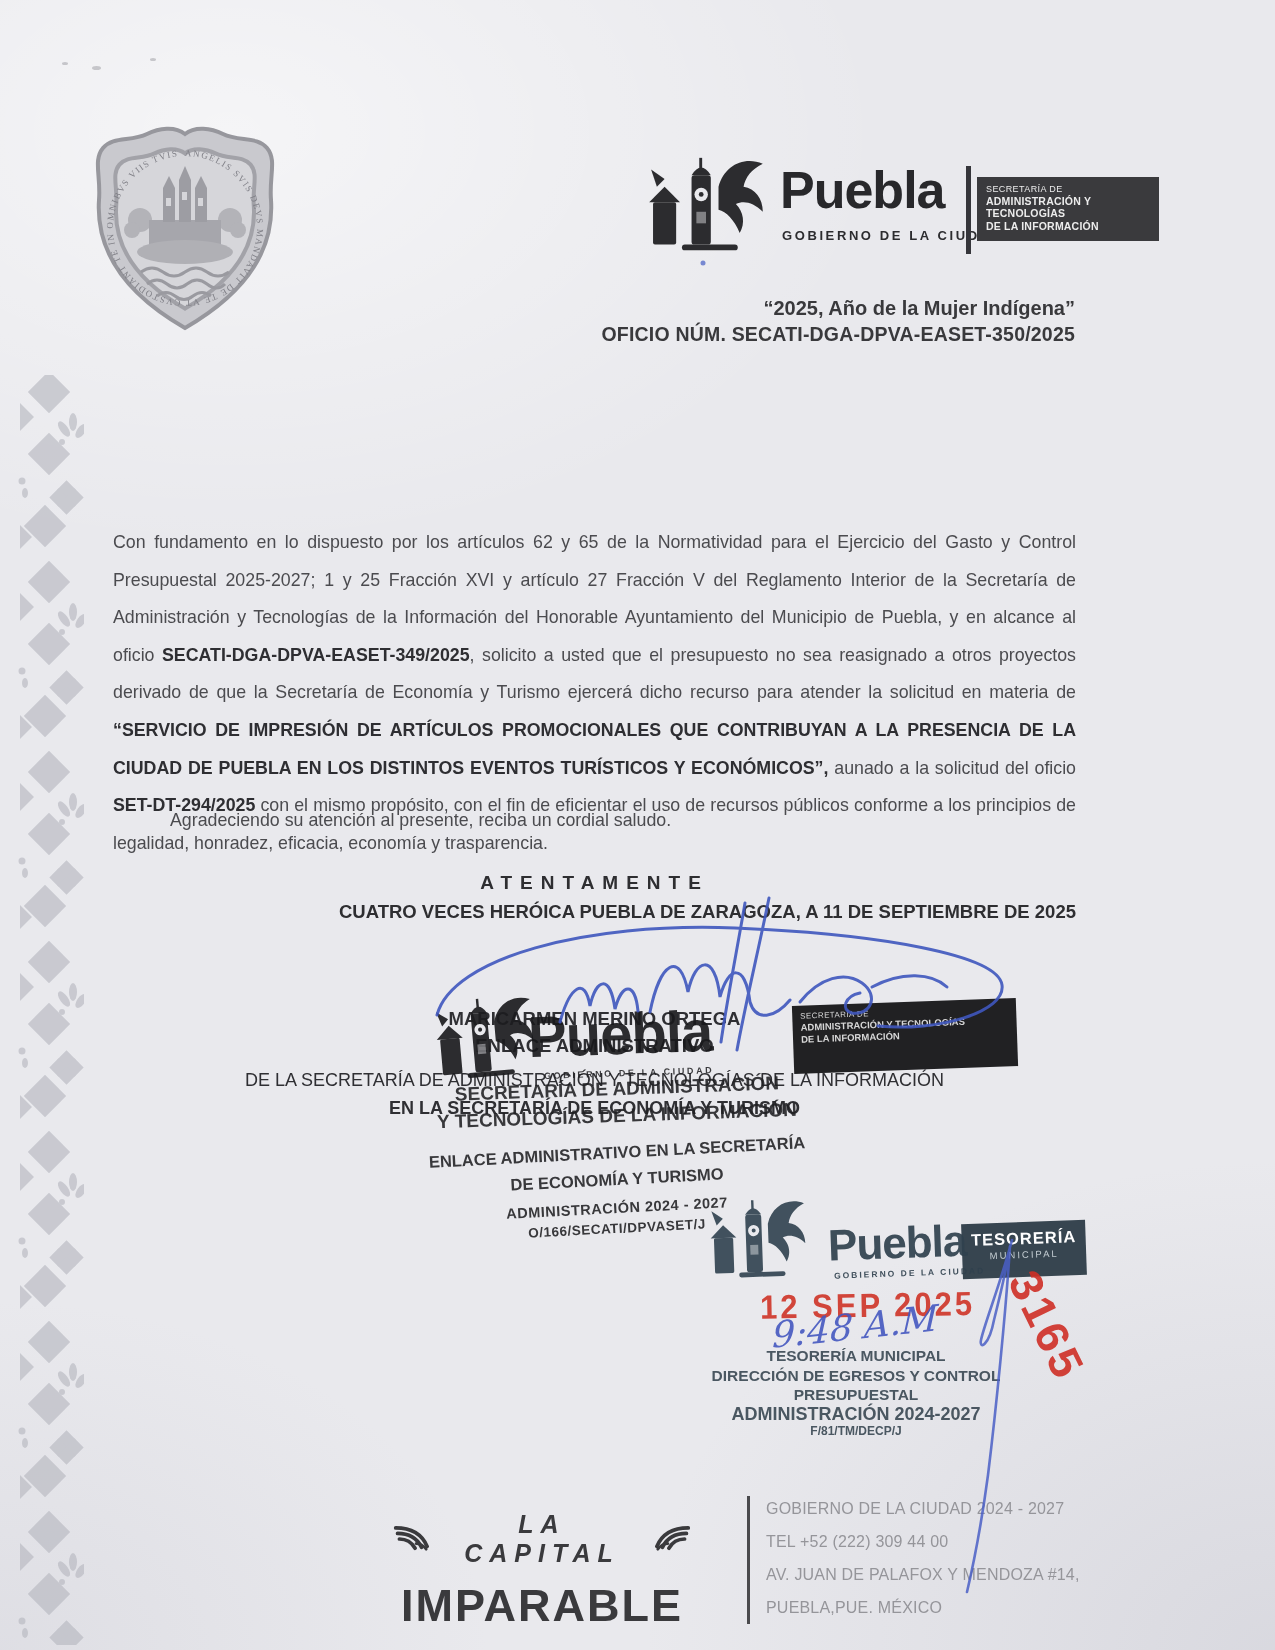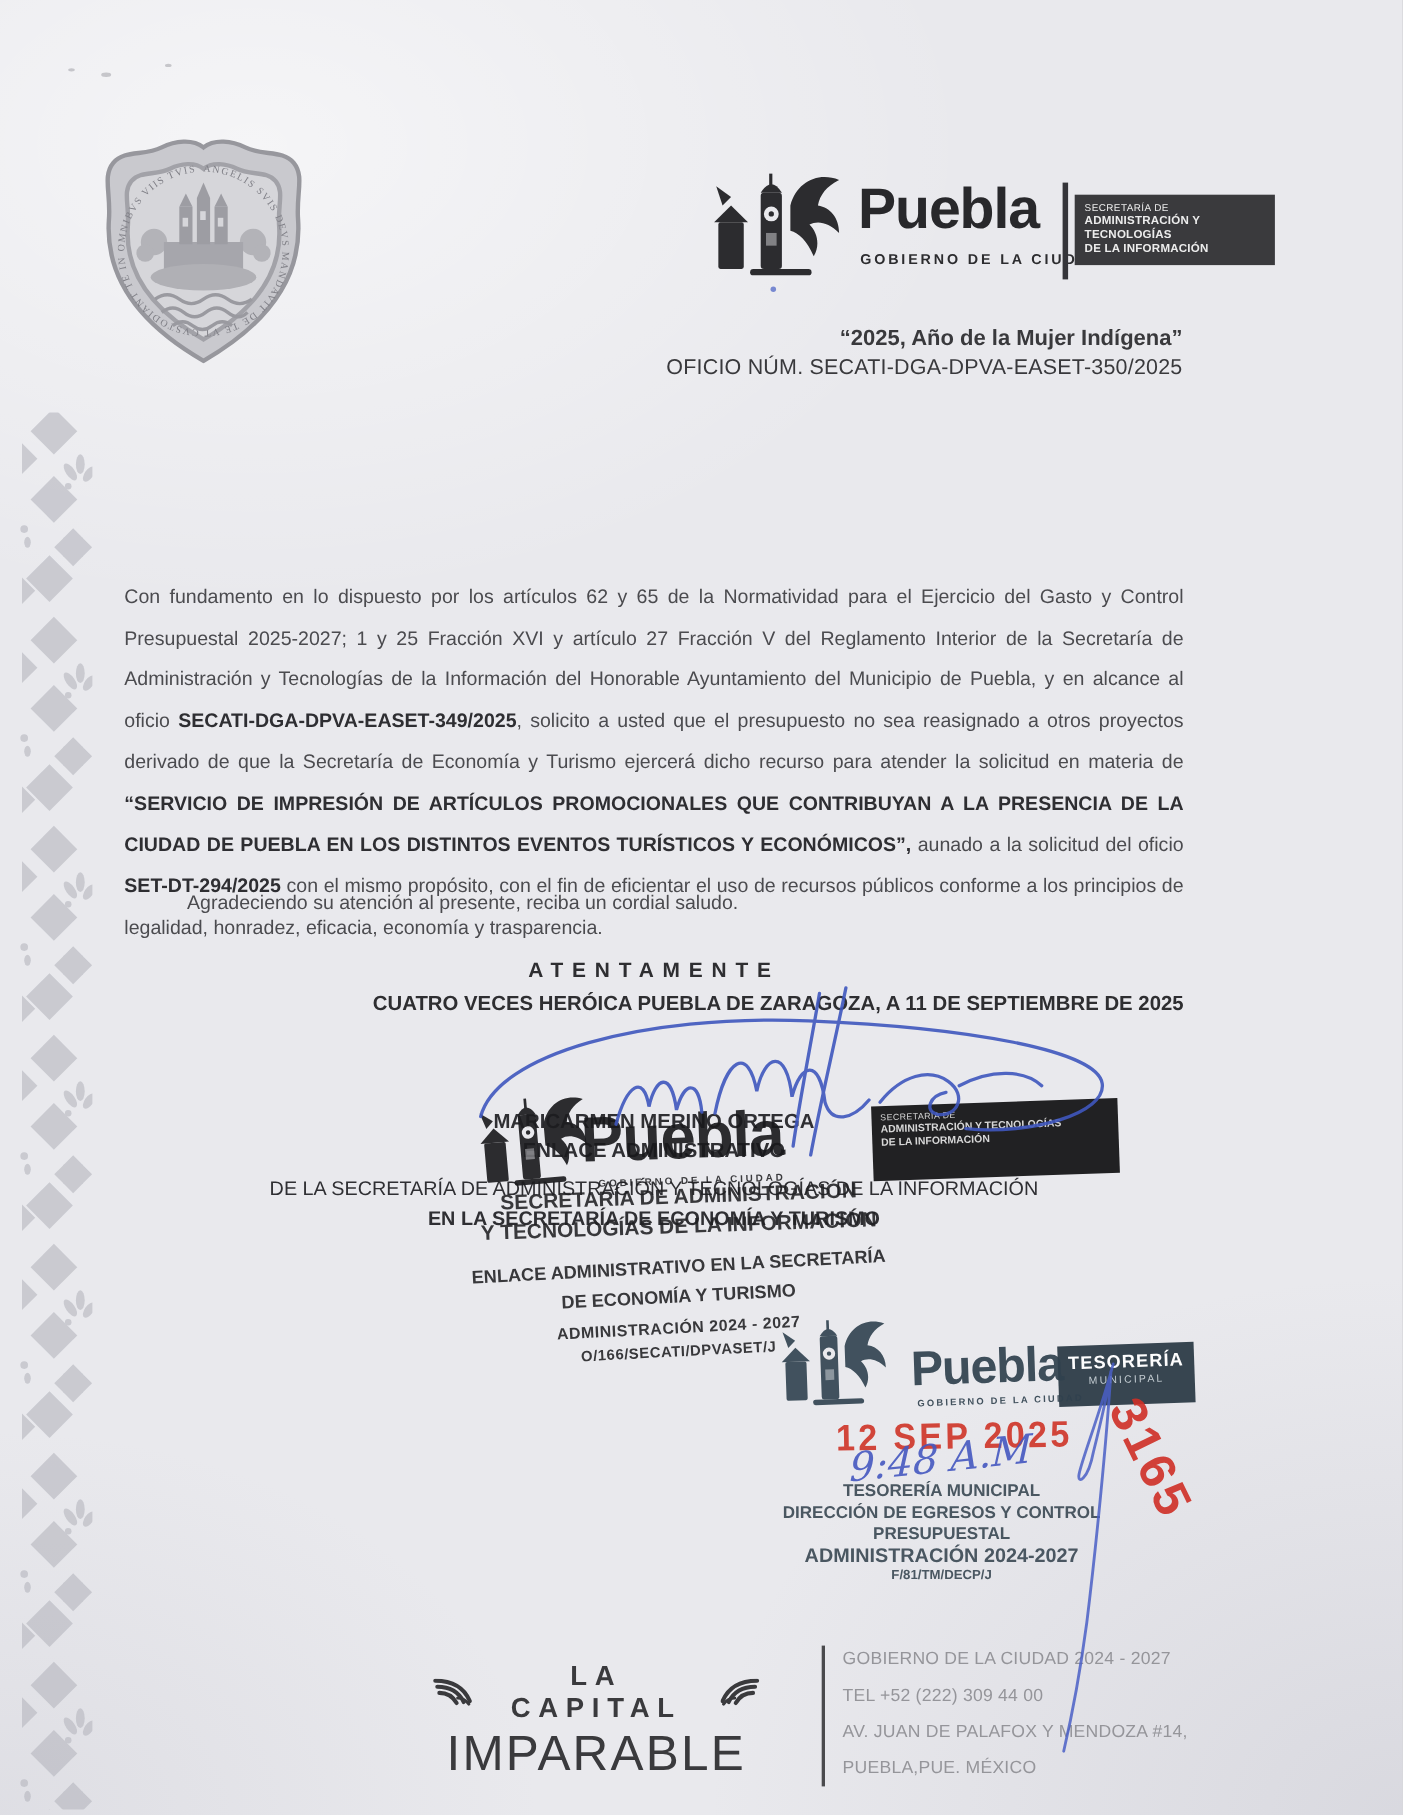--- a/index.html
+++ b/index.html
@@ -15,21 +15,21 @@
 
   
   .hdr-word{left:780px;top:160px;font-size:52px;font-weight:bold;color:#28282b;letter-spacing:-1px;}
   .hdr-tag{left:782px;top:228px;font-size:13px;font-weight:bold;letter-spacing:2.6px;color:#2c2c2f;}
   .hdr-rule{left:966px;top:166px;width:5px;height:88px;background:#35353a;}
   .hdr-box{left:977px;top:177px;width:164px;height:50px;background:#3a3a3d;color:#ececec;padding:7px 9px;}
   .hdr-box .s1{font-size:9px;letter-spacing:.4px;}
   .hdr-box .s2{font-size:10.5px;font-weight:bold;letter-spacing:.2px;margin-top:1px;}
   .year-wrap{left:560px;top:297px;width:515px;text-align:right;color:#39393c;}
   .year-wrap .yl{font-size:20px;font-weight:bold;}
-  .year-wrap .of{font-size:19.5px;font-weight:normal;margin-top:3px;letter-spacing:.2px;}
+  .year-wrap .of{font-size:19.5px;font-weight:bold;margin-top:3px;letter-spacing:.2px;}
 
   
   .recipient{left:113px;top:392px;font-size:18.5px;font-weight:bold;line-height:29.6px;color:#333336;}
   .recipient .pres{letter-spacing:6px;}
 
   
   .bodypar{left:113px;top:524px;width:963px;font-size:17.8px;line-height:37.6px;
     text-align:justify;color:#4b4b4f;}
   .bodypar .b{font-weight:bold;color:#2e2e32;}
   .closing{left:113px;top:810px;width:963px;font-size:17.8px;color:#4b4b4f;text-indent:57px;}
@@ -83,22 +83,22 @@
     font-weight:bold;opacity:.92;z-index:2;}
   .tes-text .a{font-size:15.5px;line-height:19.5px;}
   .tes-text .c{font-size:18px;line-height:17px;margin-top:1px;}
   .tes-text .d{font-size:12px;line-height:16px;}
   .folio{left:1046px;top:1262px;font-size:46px;font-weight:bold;letter-spacing:3px;
     color:#cf2f26;transform:rotate(64deg);transform-origin:0 0;opacity:.9;z-index:4;}
 
   
   .slogan{left:392px;top:1510px;width:300px;text-align:center;color:#3a3a3d;}
   .slogan .row{display:flex;align-items:center;justify-content:center;gap:8px;}
-  .slogan .lc{font-size:25px;font-weight:bold;letter-spacing:7px;}
-  .slogan .imp{font-size:45px;font-weight:normal;letter-spacing:2px;margin-top:0px;}
+  .slogan .lc{font-size:25px;font-weight:bold;letter-spacing:7px;font-style:italic;}
+  .slogan .imp{font-size:45px;font-weight:bold;letter-spacing:2px;margin-top:12px;}
   .fdiv{left:747px;top:1496px;width:3px;height:128px;background:#4a4a4d;}
   .finfo{left:766px;top:1492px;font-size:16px;line-height:33px;color:#95959a;letter-spacing:.2px;}
 
   .ink-svg{left:0;top:0;z-index:6;pointer-events:none;}
   .smudge{background:#9a9aa0;border-radius:50%;opacity:.5;}
 </style>
 </head>
 <body>
 
 <div id="page" class="noselect">

